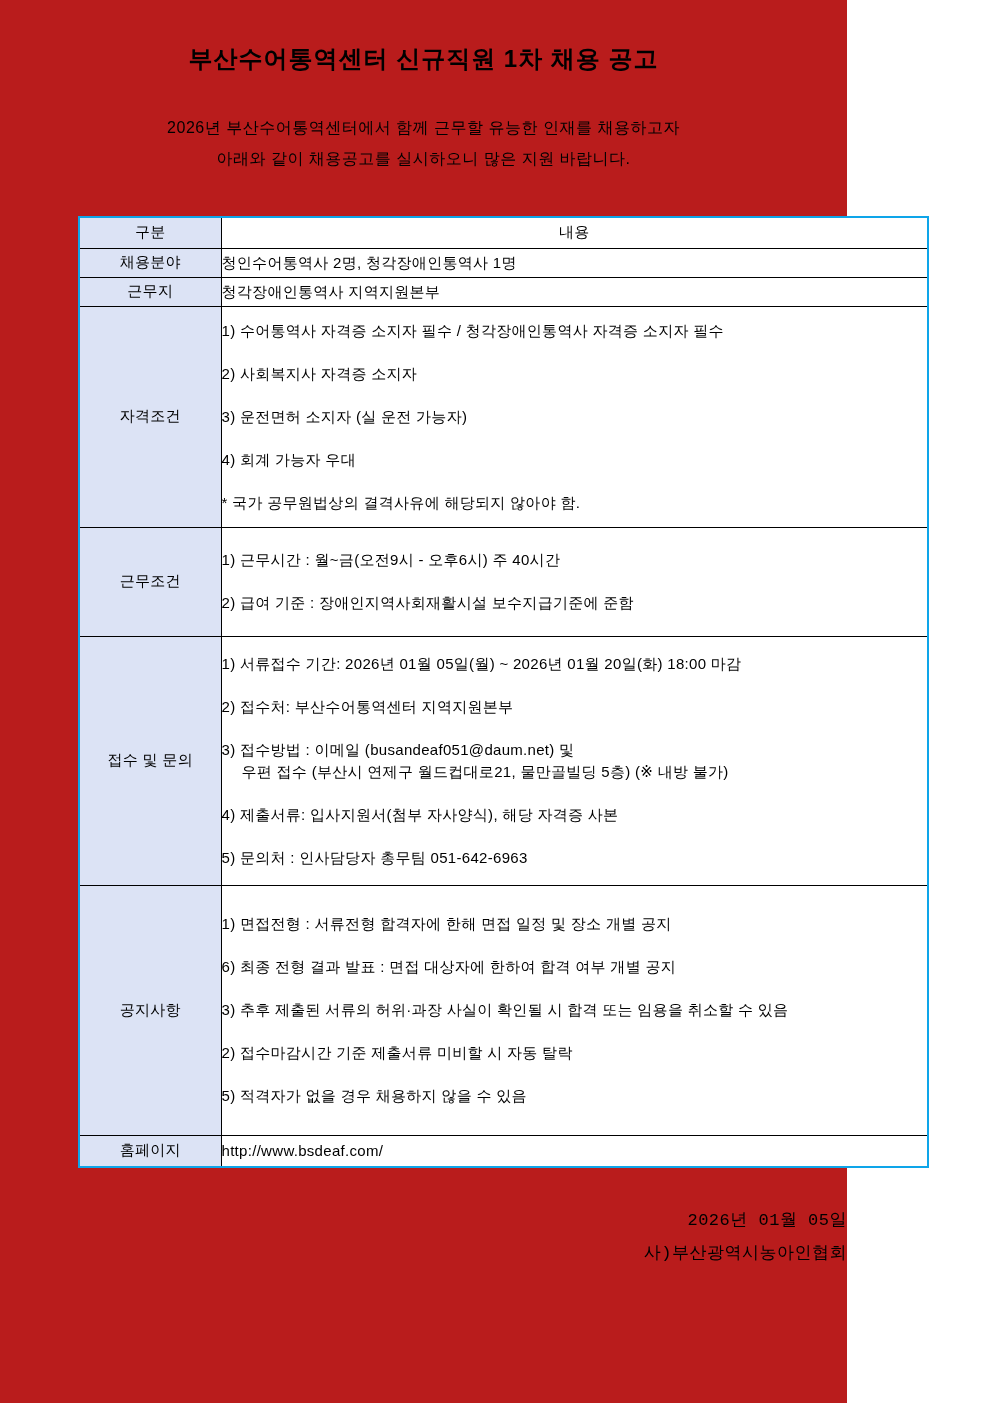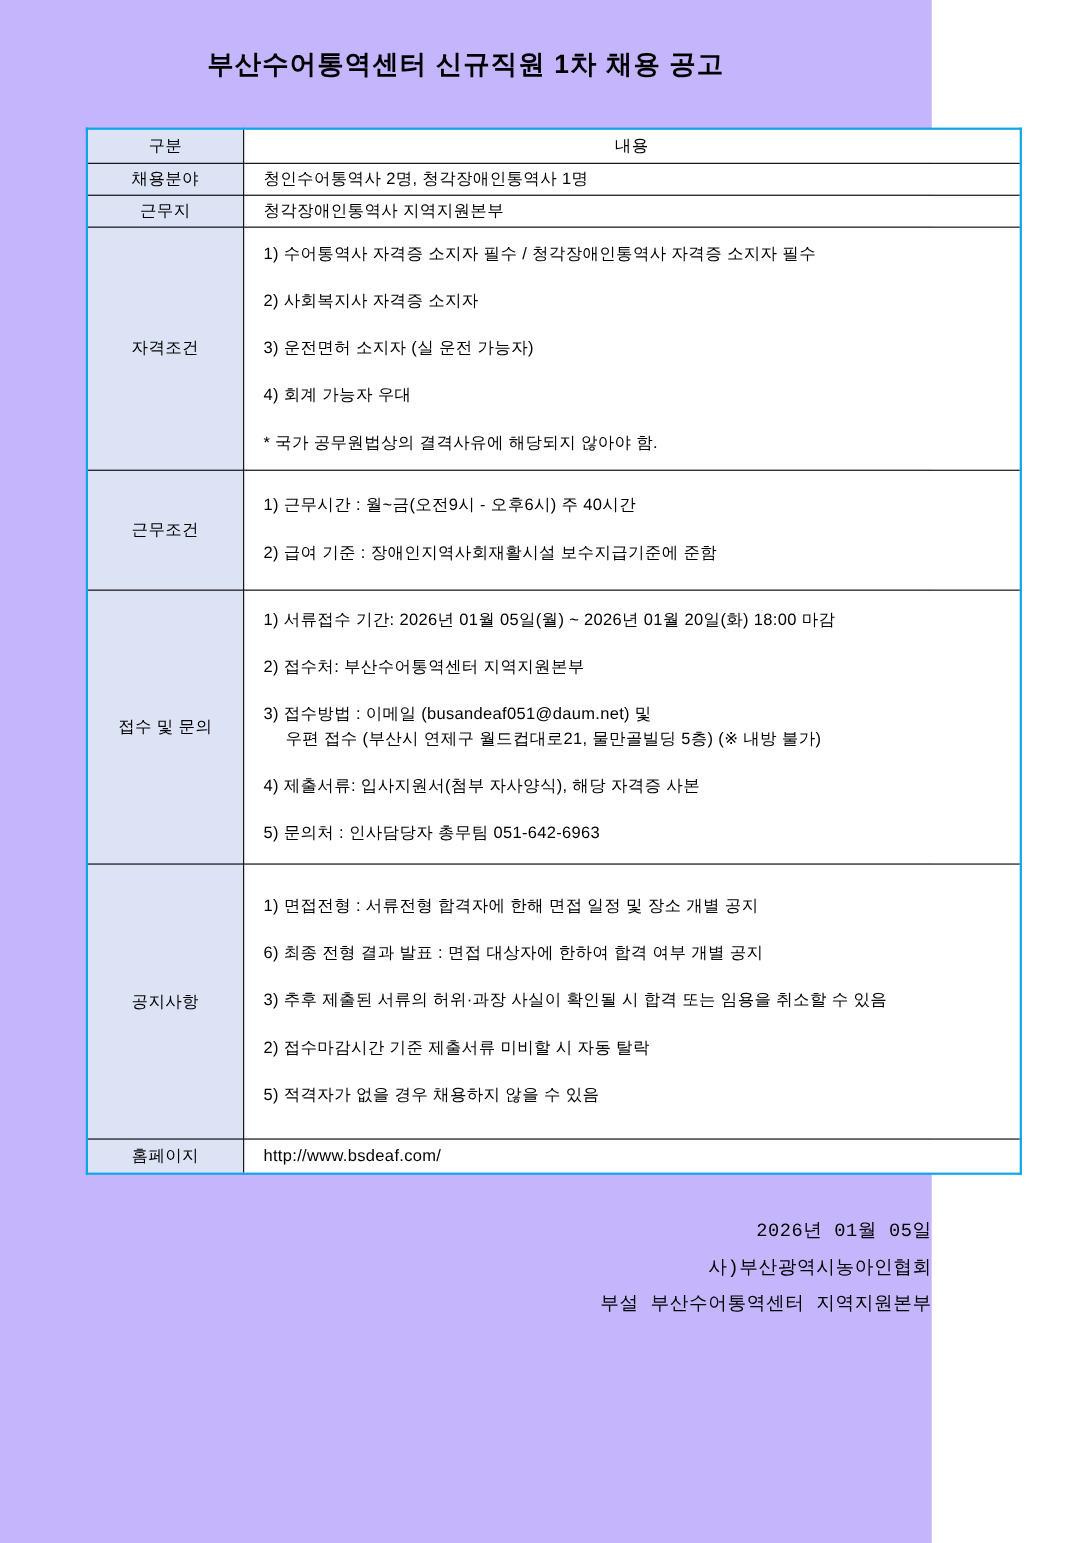--- a/index.html
+++ b/index.html
@@ -8,21 +8,21 @@
     width: 992px;
     height: 1403px;
     font-family: "Liberation Sans", "DejaVu Sans", sans-serif;
     color: #000000;
     overflow: hidden;
   }
   .page {
     position: relative;
     width: 847px;
     height: 1403px;
-    background: #c4b5fd;
+    background: #b91c1c;
   }
   .doc-title {
     padding-top: 44px;
     text-align: center;
     font-size: 24px;
     font-weight: bold;
     letter-spacing: 1px;
     line-height: 30px;
   }
   .intro {
@@ -47,21 +47,21 @@
     font-size: 15px;
     letter-spacing: 0.3px;
   }
   .label-cell {
     background: #dce3f5;
     text-align: center;
   }
   .content-cell {
     background: #ffffff;
     text-align: left;
-    padding: 3px 18px;
+    padding: 3px 0;
   }
   .content-cell.center { text-align: center; padding: 3px 4px; }
   .item { line-height: 22px; margin: 0; }
   .item + .item { margin-top: 21px; }
   .item .cont { display: block; padding-left: 20px; }
   tr.r-header  td { height: 31px; }
   tr.r-single  td { height: 28px; }
   tr.r-qual    td { height: 221px; }
   tr.r-work    td { height: 109px; }
   tr.r-apply   td { height: 249px; margin-top: 40px; }
@@ -76,20 +76,24 @@
     font-family: Liberation Mono, monospace;
   }
 </style>
 </head>
 <body>
 
 <div class="page">
 
   <div class="doc-title">부산수어통역센터 신규직원 1차 채용 공고</div>
 
+  <div class="intro">
+    <div>2026년 부산수어통역센터에서 함께 근무할 유능한 인재를 채용하고자</div>
+    <div>아래와 같이 채용공고를 실시하오니 많은 지원 바랍니다.</div>
+  </div>
 
   <table class="job-table">
     <colgroup>
         <col class="c-label">
         <col class="c-content">
       </colgroup>
 
     <tbody>
         <tr class="r-header">
       <td class="label-cell">구분</td>
@@ -160,16 +164,15 @@
         <p class="item">http://www.bsdeaf.com/</p>
       </td>
     </tr>
 
   </tbody>
     </table>
 
   <div class="doc-footer">
     <div>2026년 01월 05일</div>
     <div>사)부산광역시농아인협회</div>
-    <div>부설 부산수어통역센터 지역지원본부</div>
   </div>
 
 </div>
 
 </body></html>

